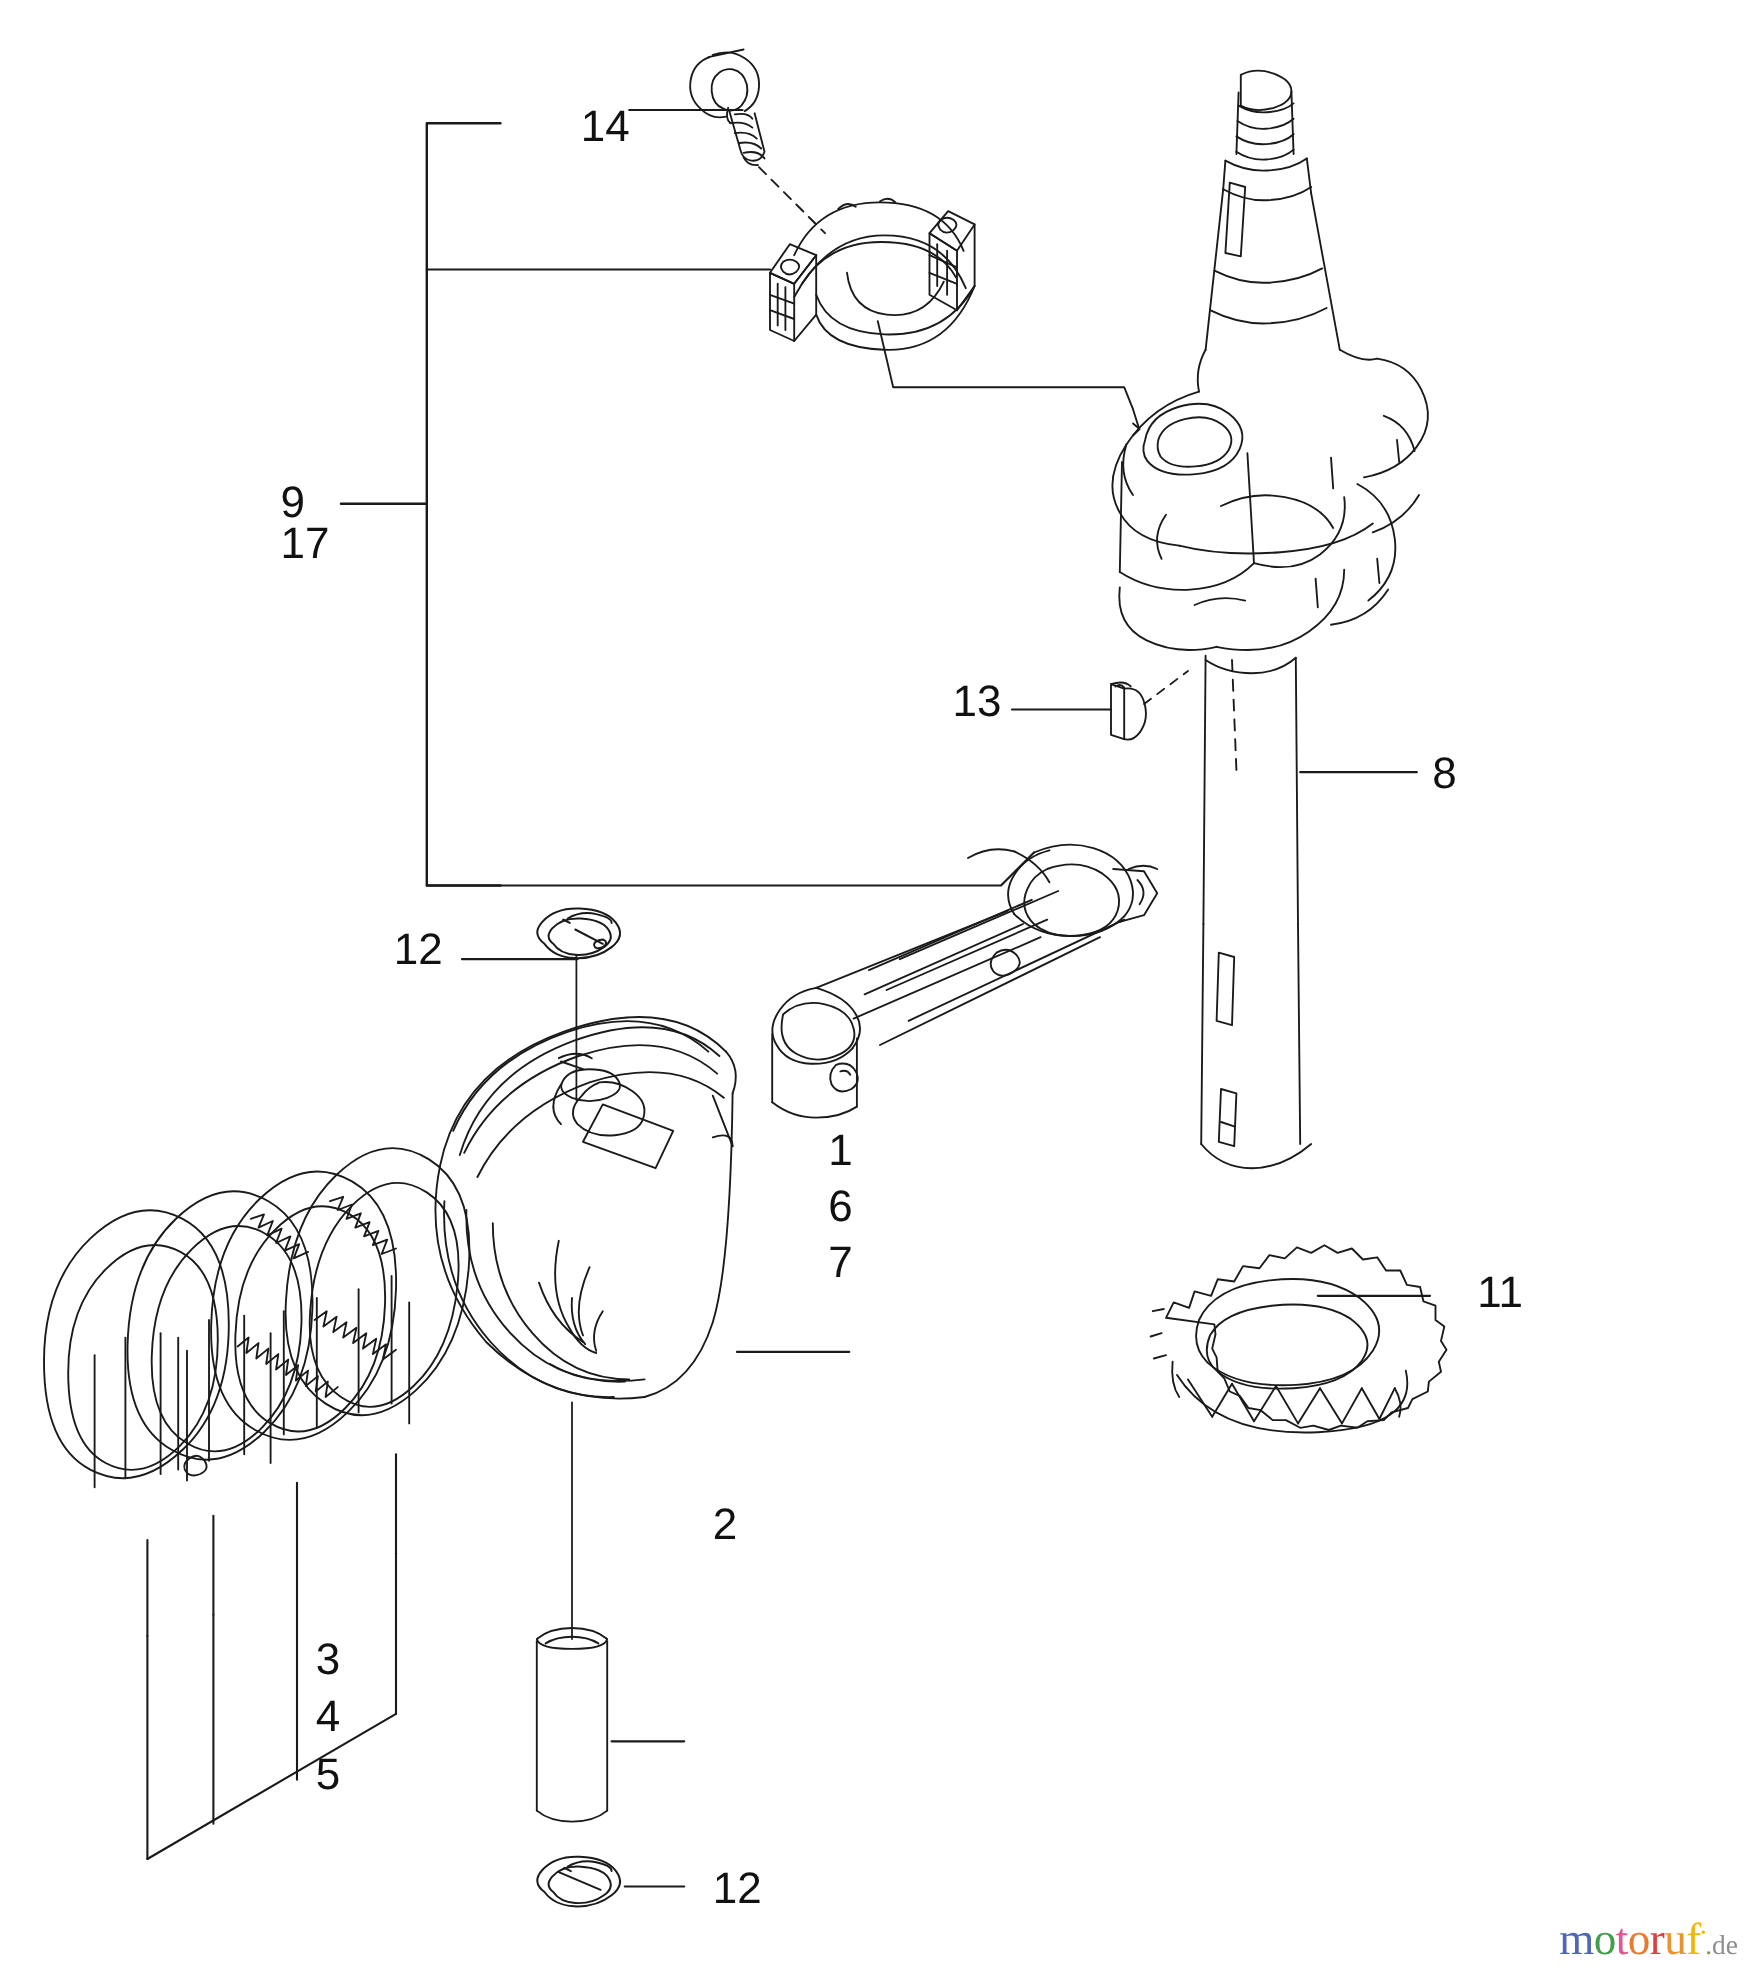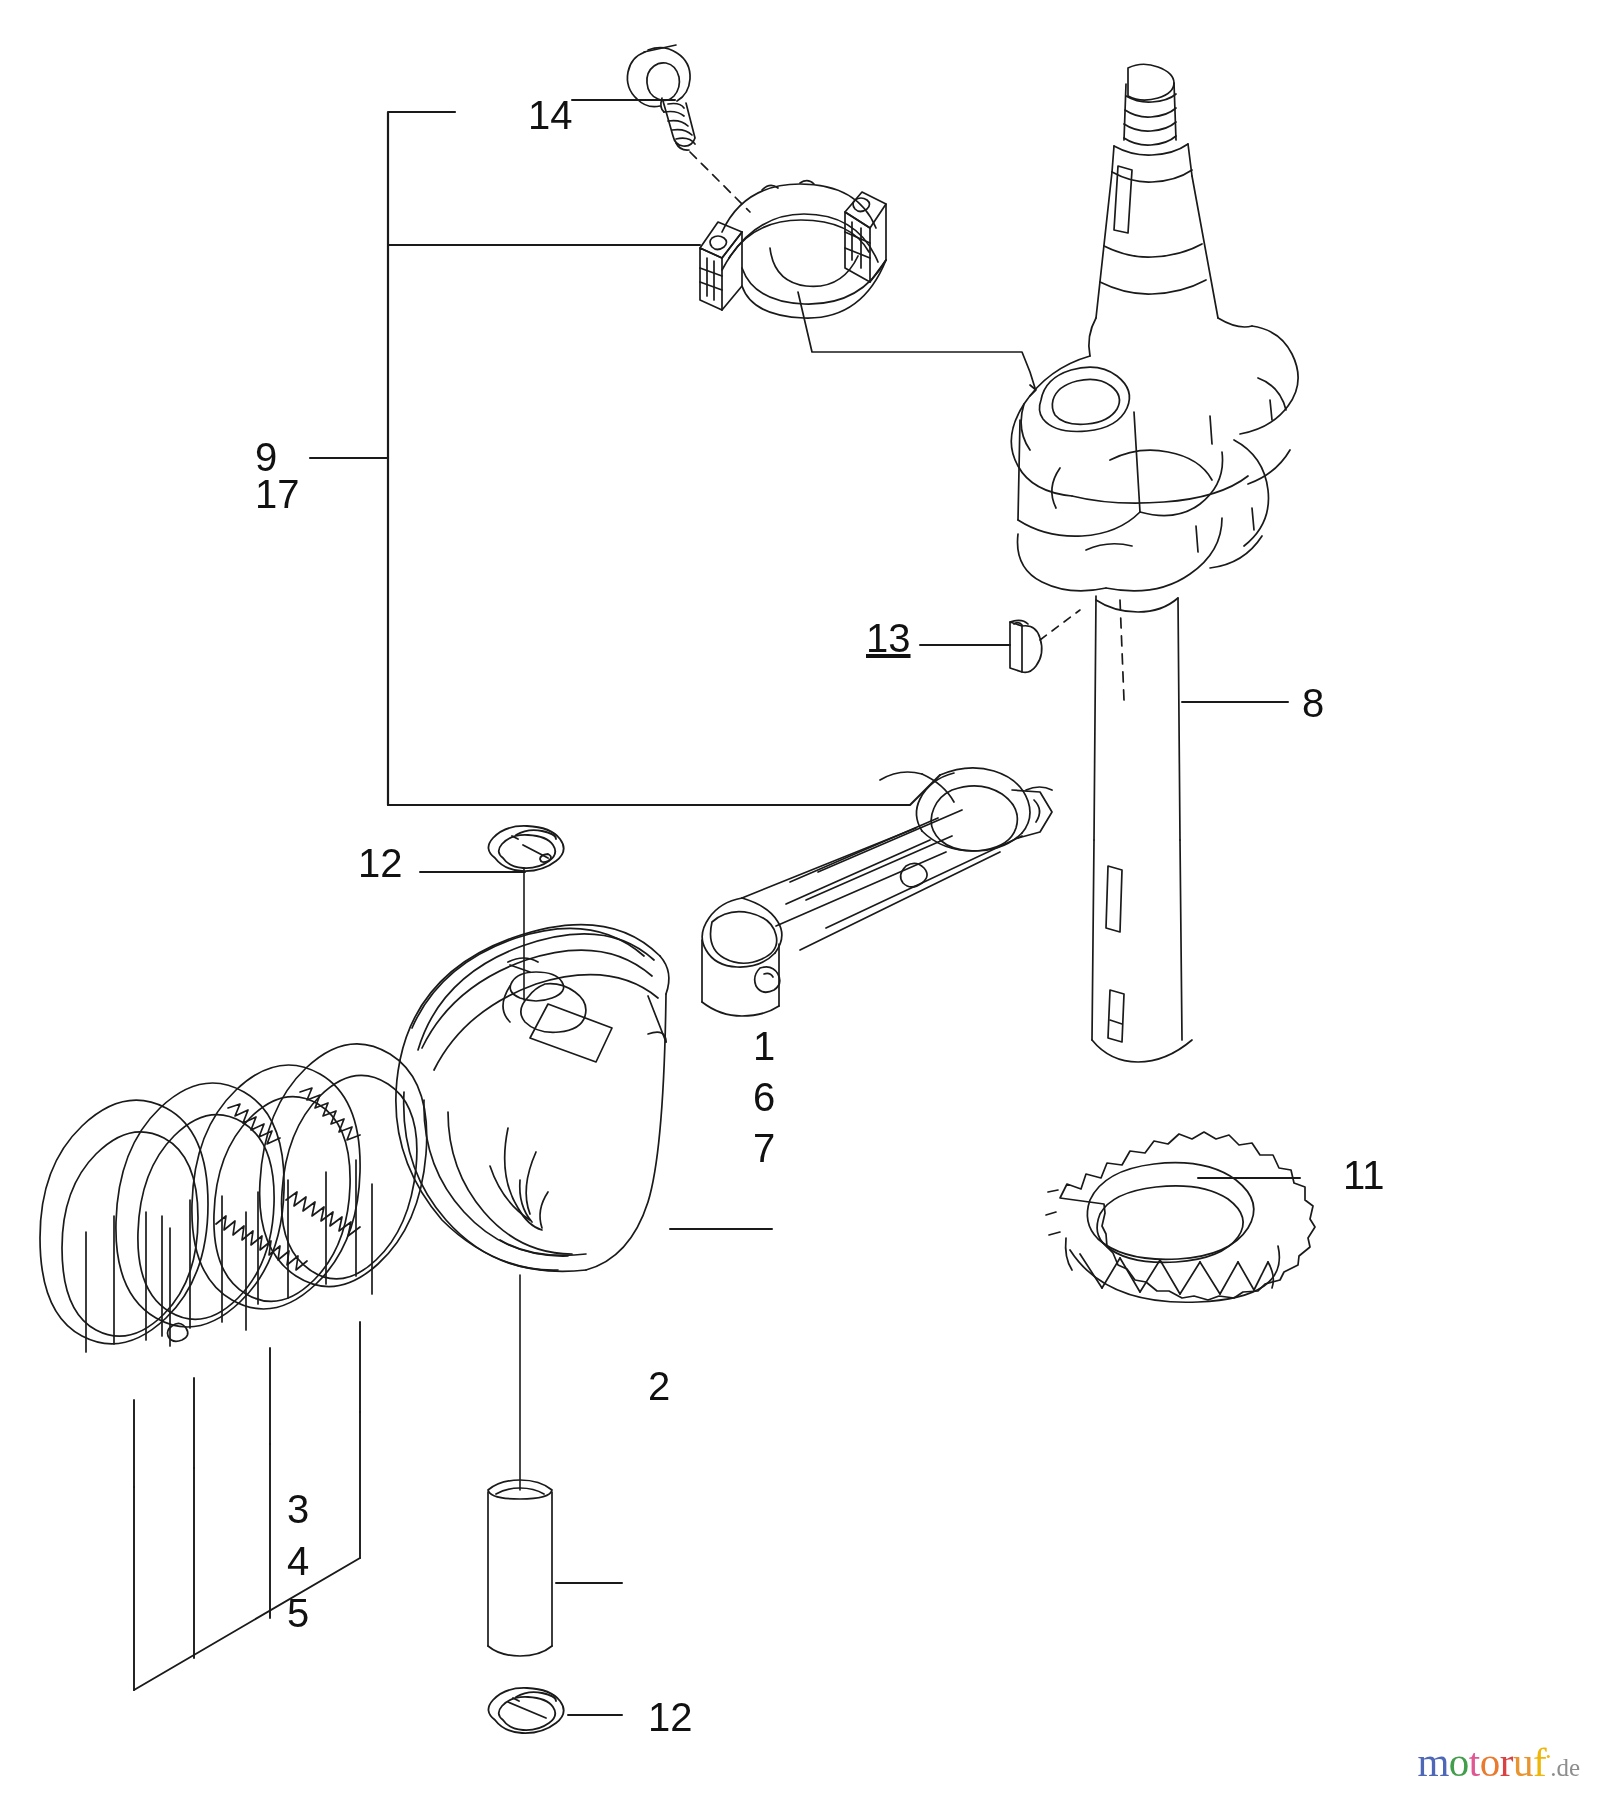--- a/index.html
+++ b/index.html
@@ -410,21 +410,21 @@
       </g>
 
     </g>
   </svg>
 
   <div class="callout" style="left:528px;top:95px;">14</div>
 
   <div class="callout" style="left:255px;top:437px;">9</div>
   <div class="callout" style="left:255px;top:474px;">17</div>
 
-  <div class="callout" style="left:866px;top:618px;text-decoration:underline;">13</div>
+  <div class="callout" style="left:866px;top:618px;">13</div>
 
   <div class="callout" style="left:1302px;top:683px;">8</div>
 
   <div class="callout" style="left:358px;top:843px;">12</div>
 
   <div class="callout" style="left:753px;top:1026px;">1</div>
   <div class="callout" style="left:753px;top:1077px;">6</div>
   <div class="callout" style="left:753px;top:1128px;">7</div>
 
   <div class="callout" style="left:1343px;top:1155px;">11</div>

